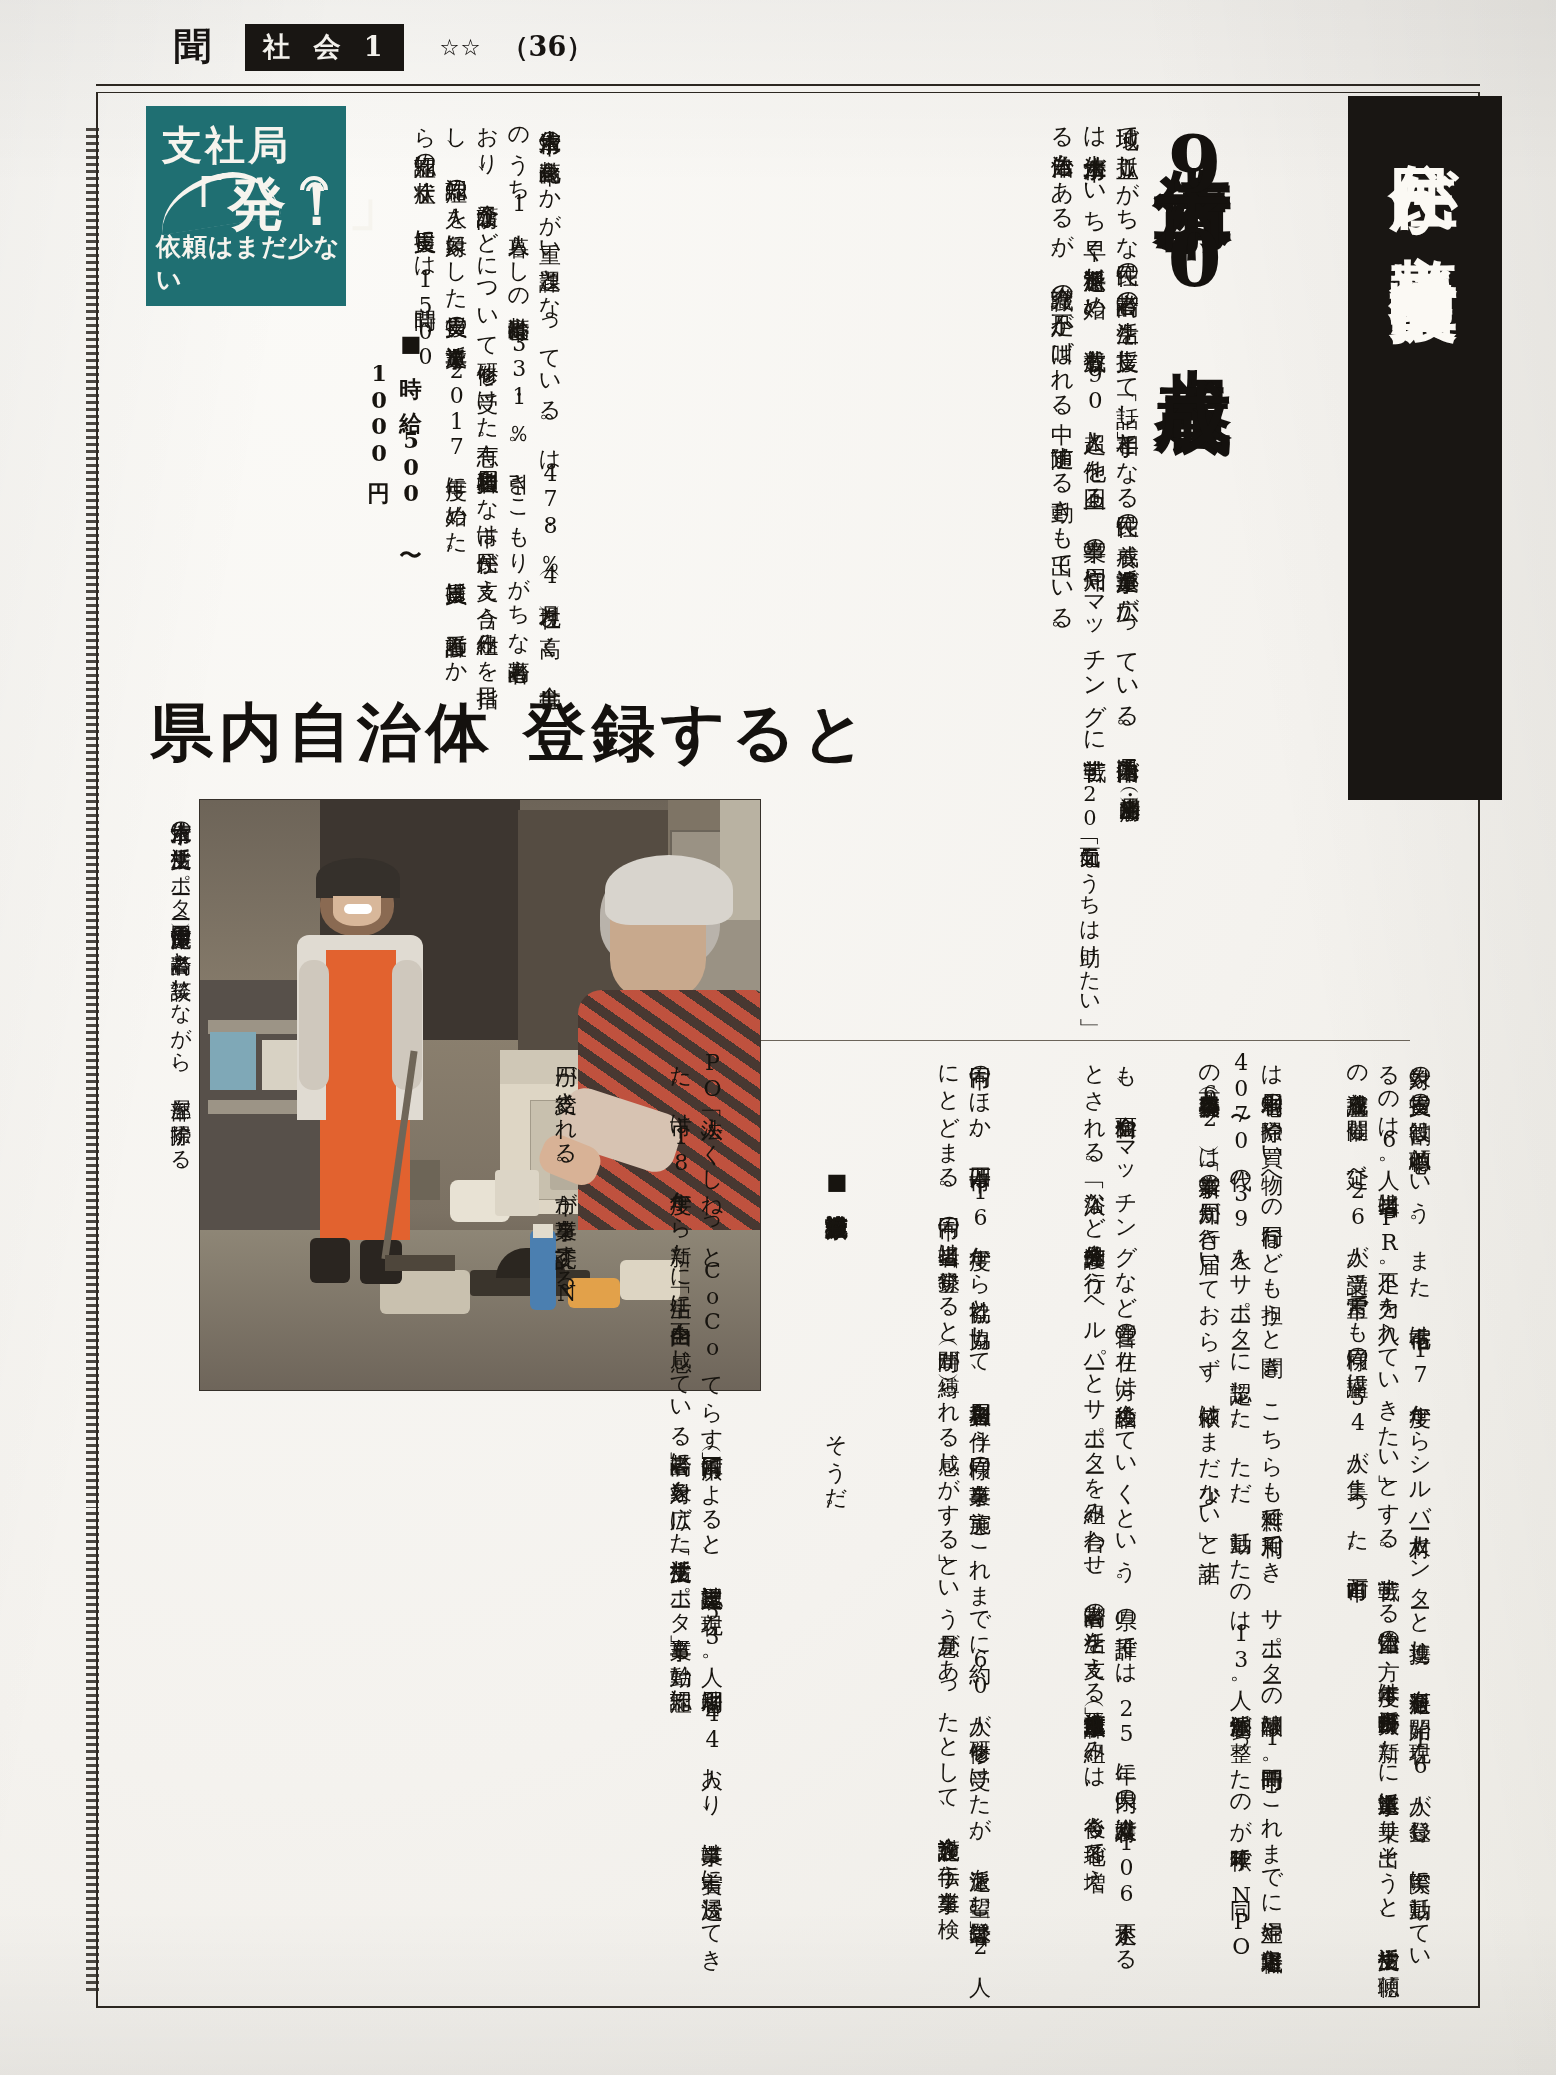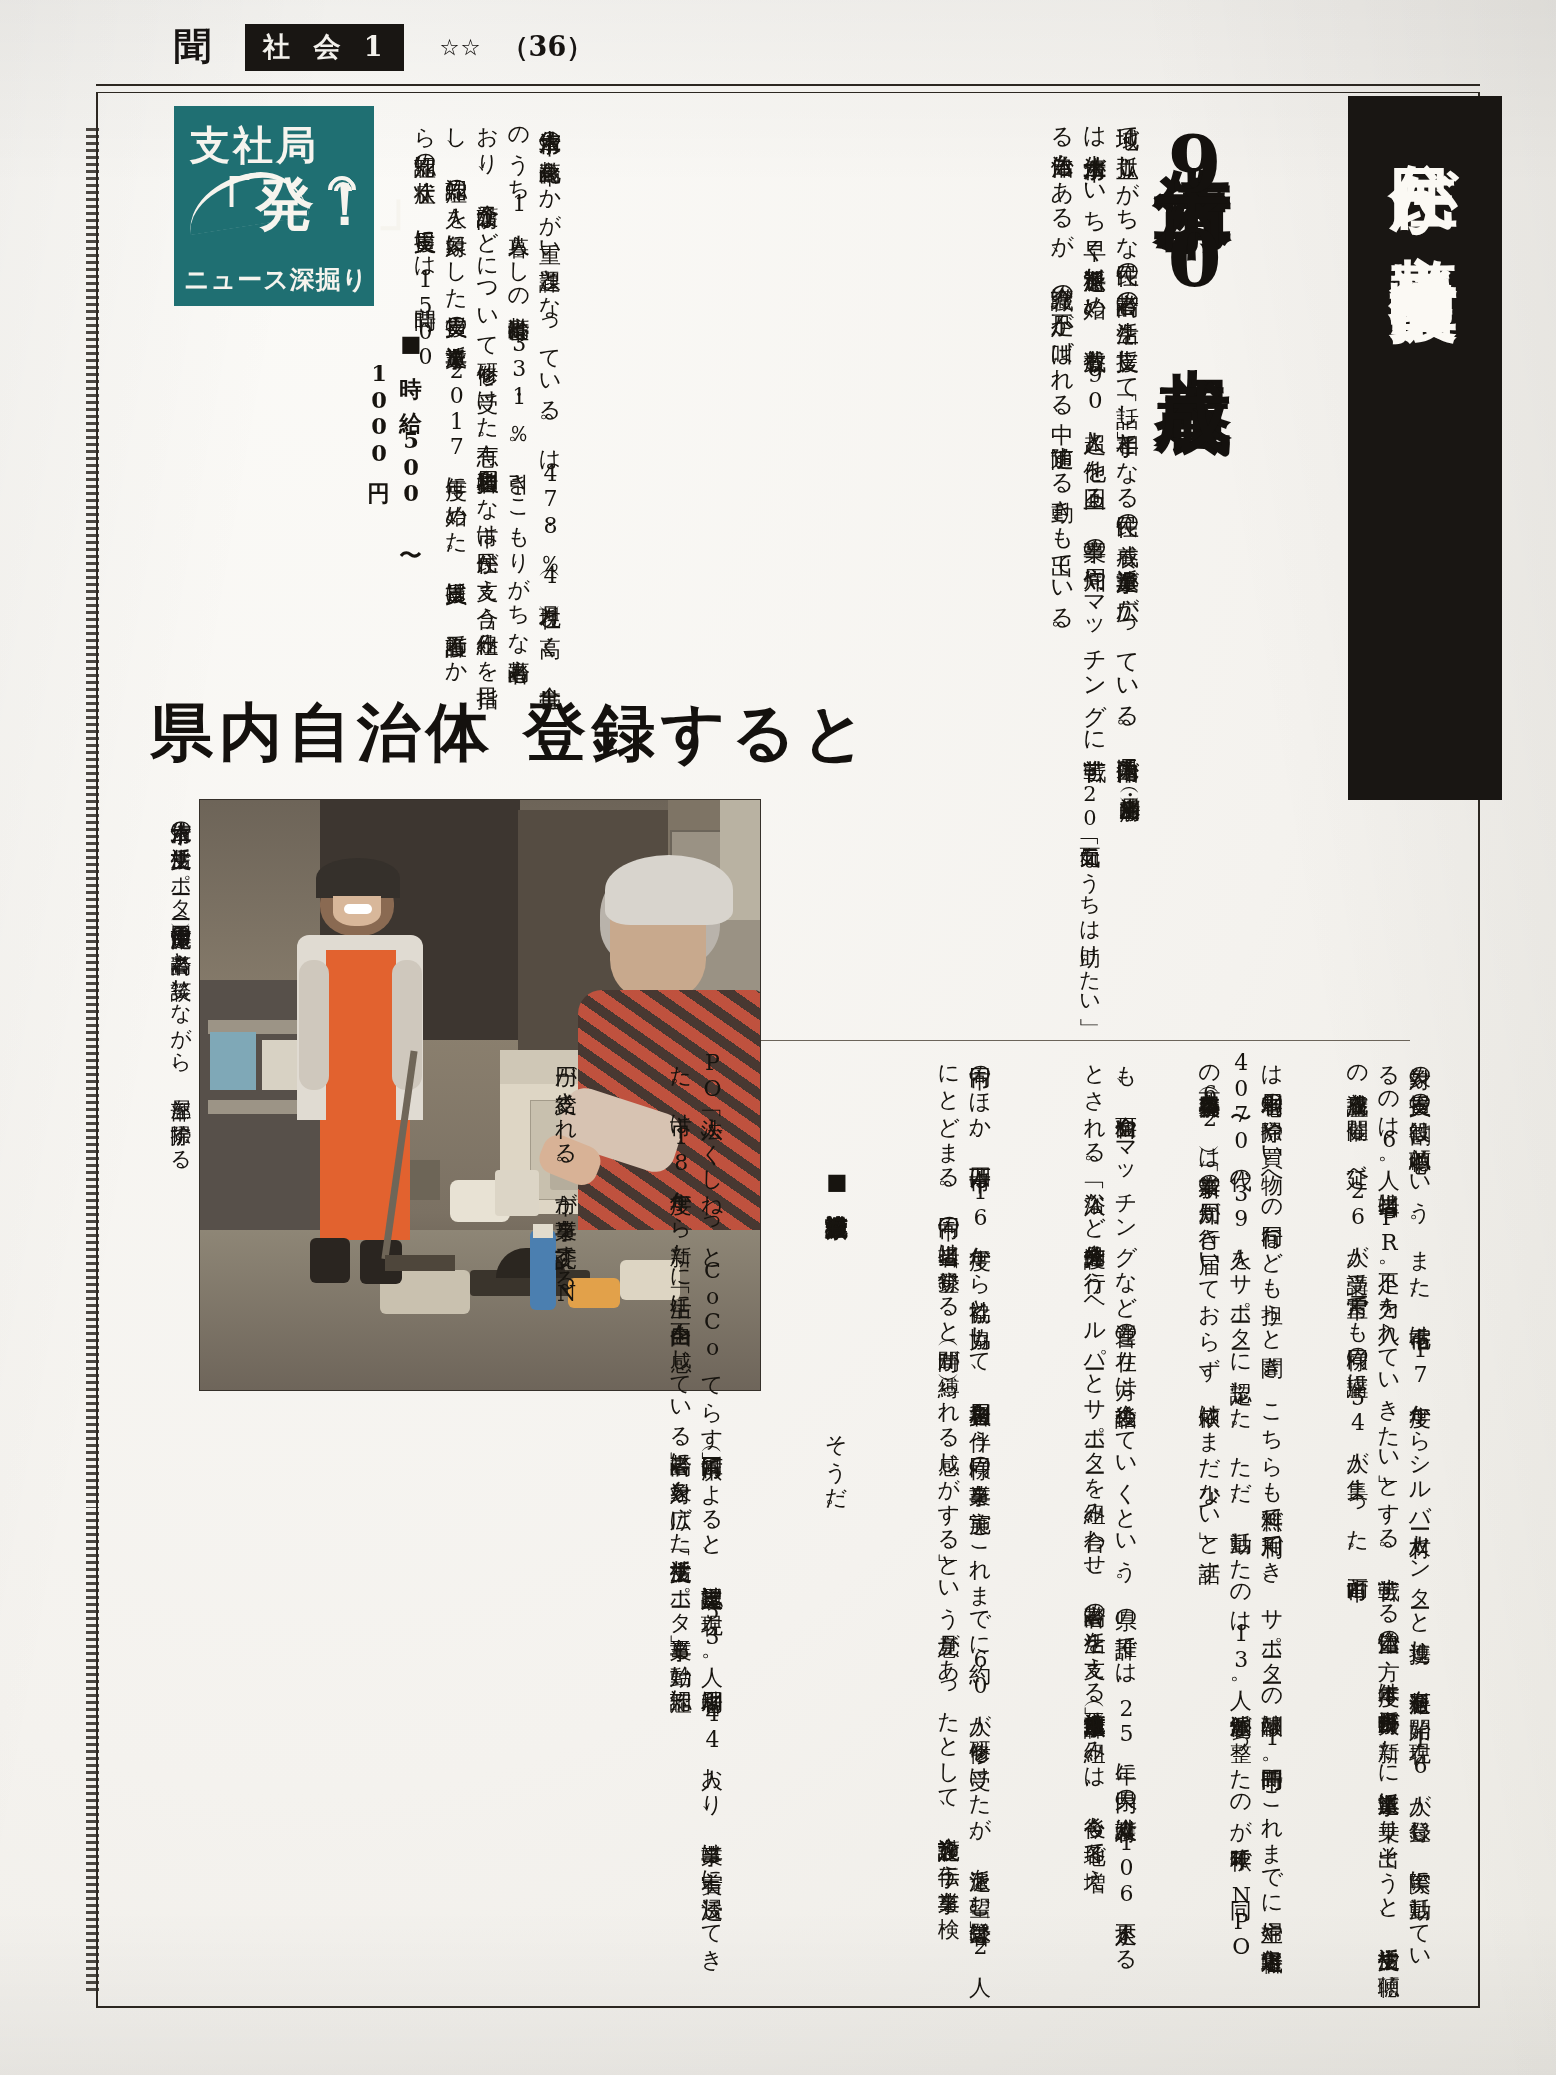--- a/index.html
+++ b/index.html
@@ -190,21 +190,20 @@
   
   #logo-badge {
     position: absolute;
     left: 148px;
     top: 108px;
     width: 196px;
     height: 196px;
     background: #1f6f72;
     color: #f6f4ee;
     box-shadow: 0 0 0 2px #1f6f72;
-    margin-left: 28px;
   }
   #logo-badge .l1 {
     position: absolute;
     top: 10px; left: 14px;
     font-size: 40px; font-weight: 700; letter-spacing: 3px;
   }
   #logo-badge .l2 {
     position: absolute;
     top: 58px; left: 20px;
     font-size: 58px; font-weight: 700; letter-spacing: 2px;
@@ -316,21 +315,21 @@
 </div>
 
 <div id="logo-badge">
   <div class="swoosh"></div>
   <div class="wifi">
       <i class="a"></i>
       <i class="b"></i>
     </div>
   <div class="l1">支社局</div>
   <div class="l2">「発！」</div>
-  <div class="l3">ニュース深掘り</div>
+  <div class="l3">依頼はまだ少ない</div>
 </div>
 
 <div class="col" style="right:412px; top:110px; height:660px; width:170px; font-size:23px;">地域で孤立しがちな住民の高齢者の生活を支援して「話し相手」となる住民の養成、派遣事業が広がっている。県内自治体では土佐清水市がいち早く無料派遣を始め、養成数も90人超と他を上回る。事業の周知やマッチングに苦戦する自治体もあるが、介護職の不足が叫ばれる中、追随する動きも出ている。</div>
 <div class="col small" style="right:412px; top:780px; height:160px; width:40px;">（清水支局・山崎彩加）</div>
 <div class="col small" style="right:452px; top:760px; height:290px; width:40px;">＝20面「元気なうちは助けたい」</div>
 
 <div class="col" style="left:356px; top:112px; height:560px; width:210px; font-size:22px;">土佐清水市の高齢化率 かが重い課題となっている。は47・8％（4月現在）と高く、全世帯のうち1人暮らしの高齢世帯は33・1％。引きこもりがちな高齢者もおり、介護予防などについて研修を受けた有志。利用者負担はな市は住民が支え合う仕組みを目指し、認知症の人を対象にした支援員の派遣事業を2017年度に始めた。支援員は、看護師らから認知症の症状く、支援員には1時間500</div>
 <div class="col" style="left:392px; top:330px; height:200px; width:34px; font-weight:700;">■</div>
 <div class="col" style="left:392px; top:360px; height:180px; width:34px; font-weight:700;">時給500〜1000円</div>
 

